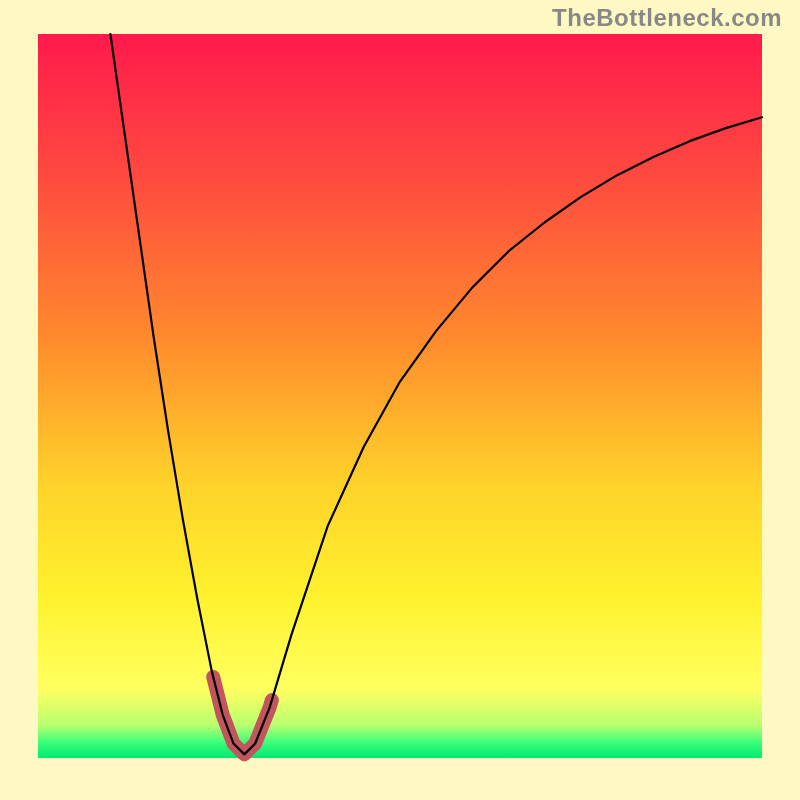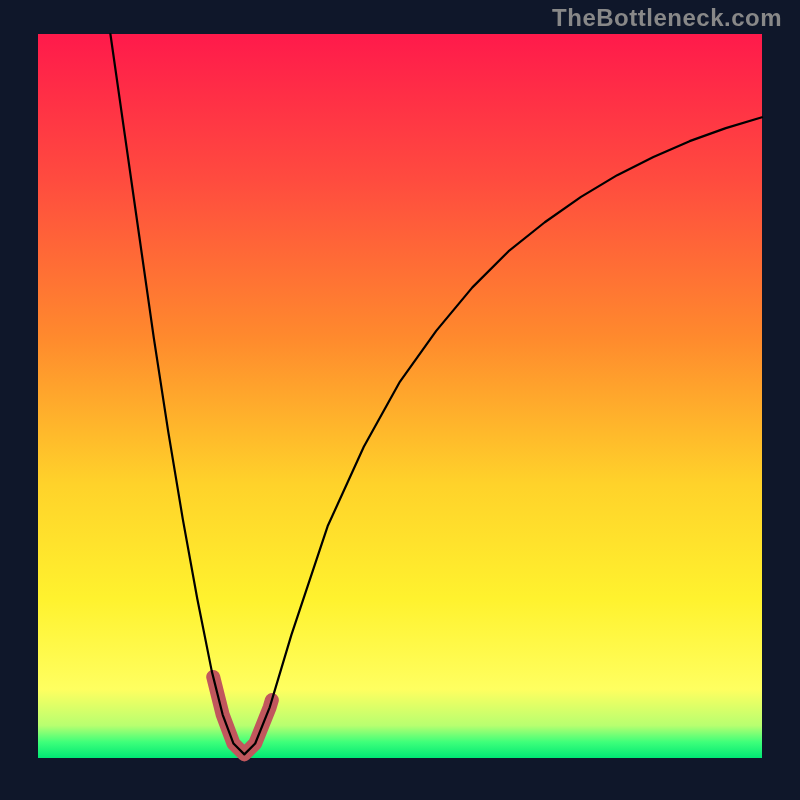--- a/index.html
+++ b/index.html
@@ -9,21 +9,21 @@
     height: 800px;
     background: #000;
     overflow: hidden;
   }
   .frame {
     position: absolute;
     left: 0;
     top: 0;
     width: 800px;
     height: 800px;
-    background: #0f172a;
+    background: #fef9c3;
   }
   .watermark {
     position: absolute;
     top: 4px;
     right: 18px;
     font-family: Arial, Helvetica, sans-serif;
     font-size: 24px;
     font-weight: 600;
     color: #888;
     letter-spacing: 0.5px;

